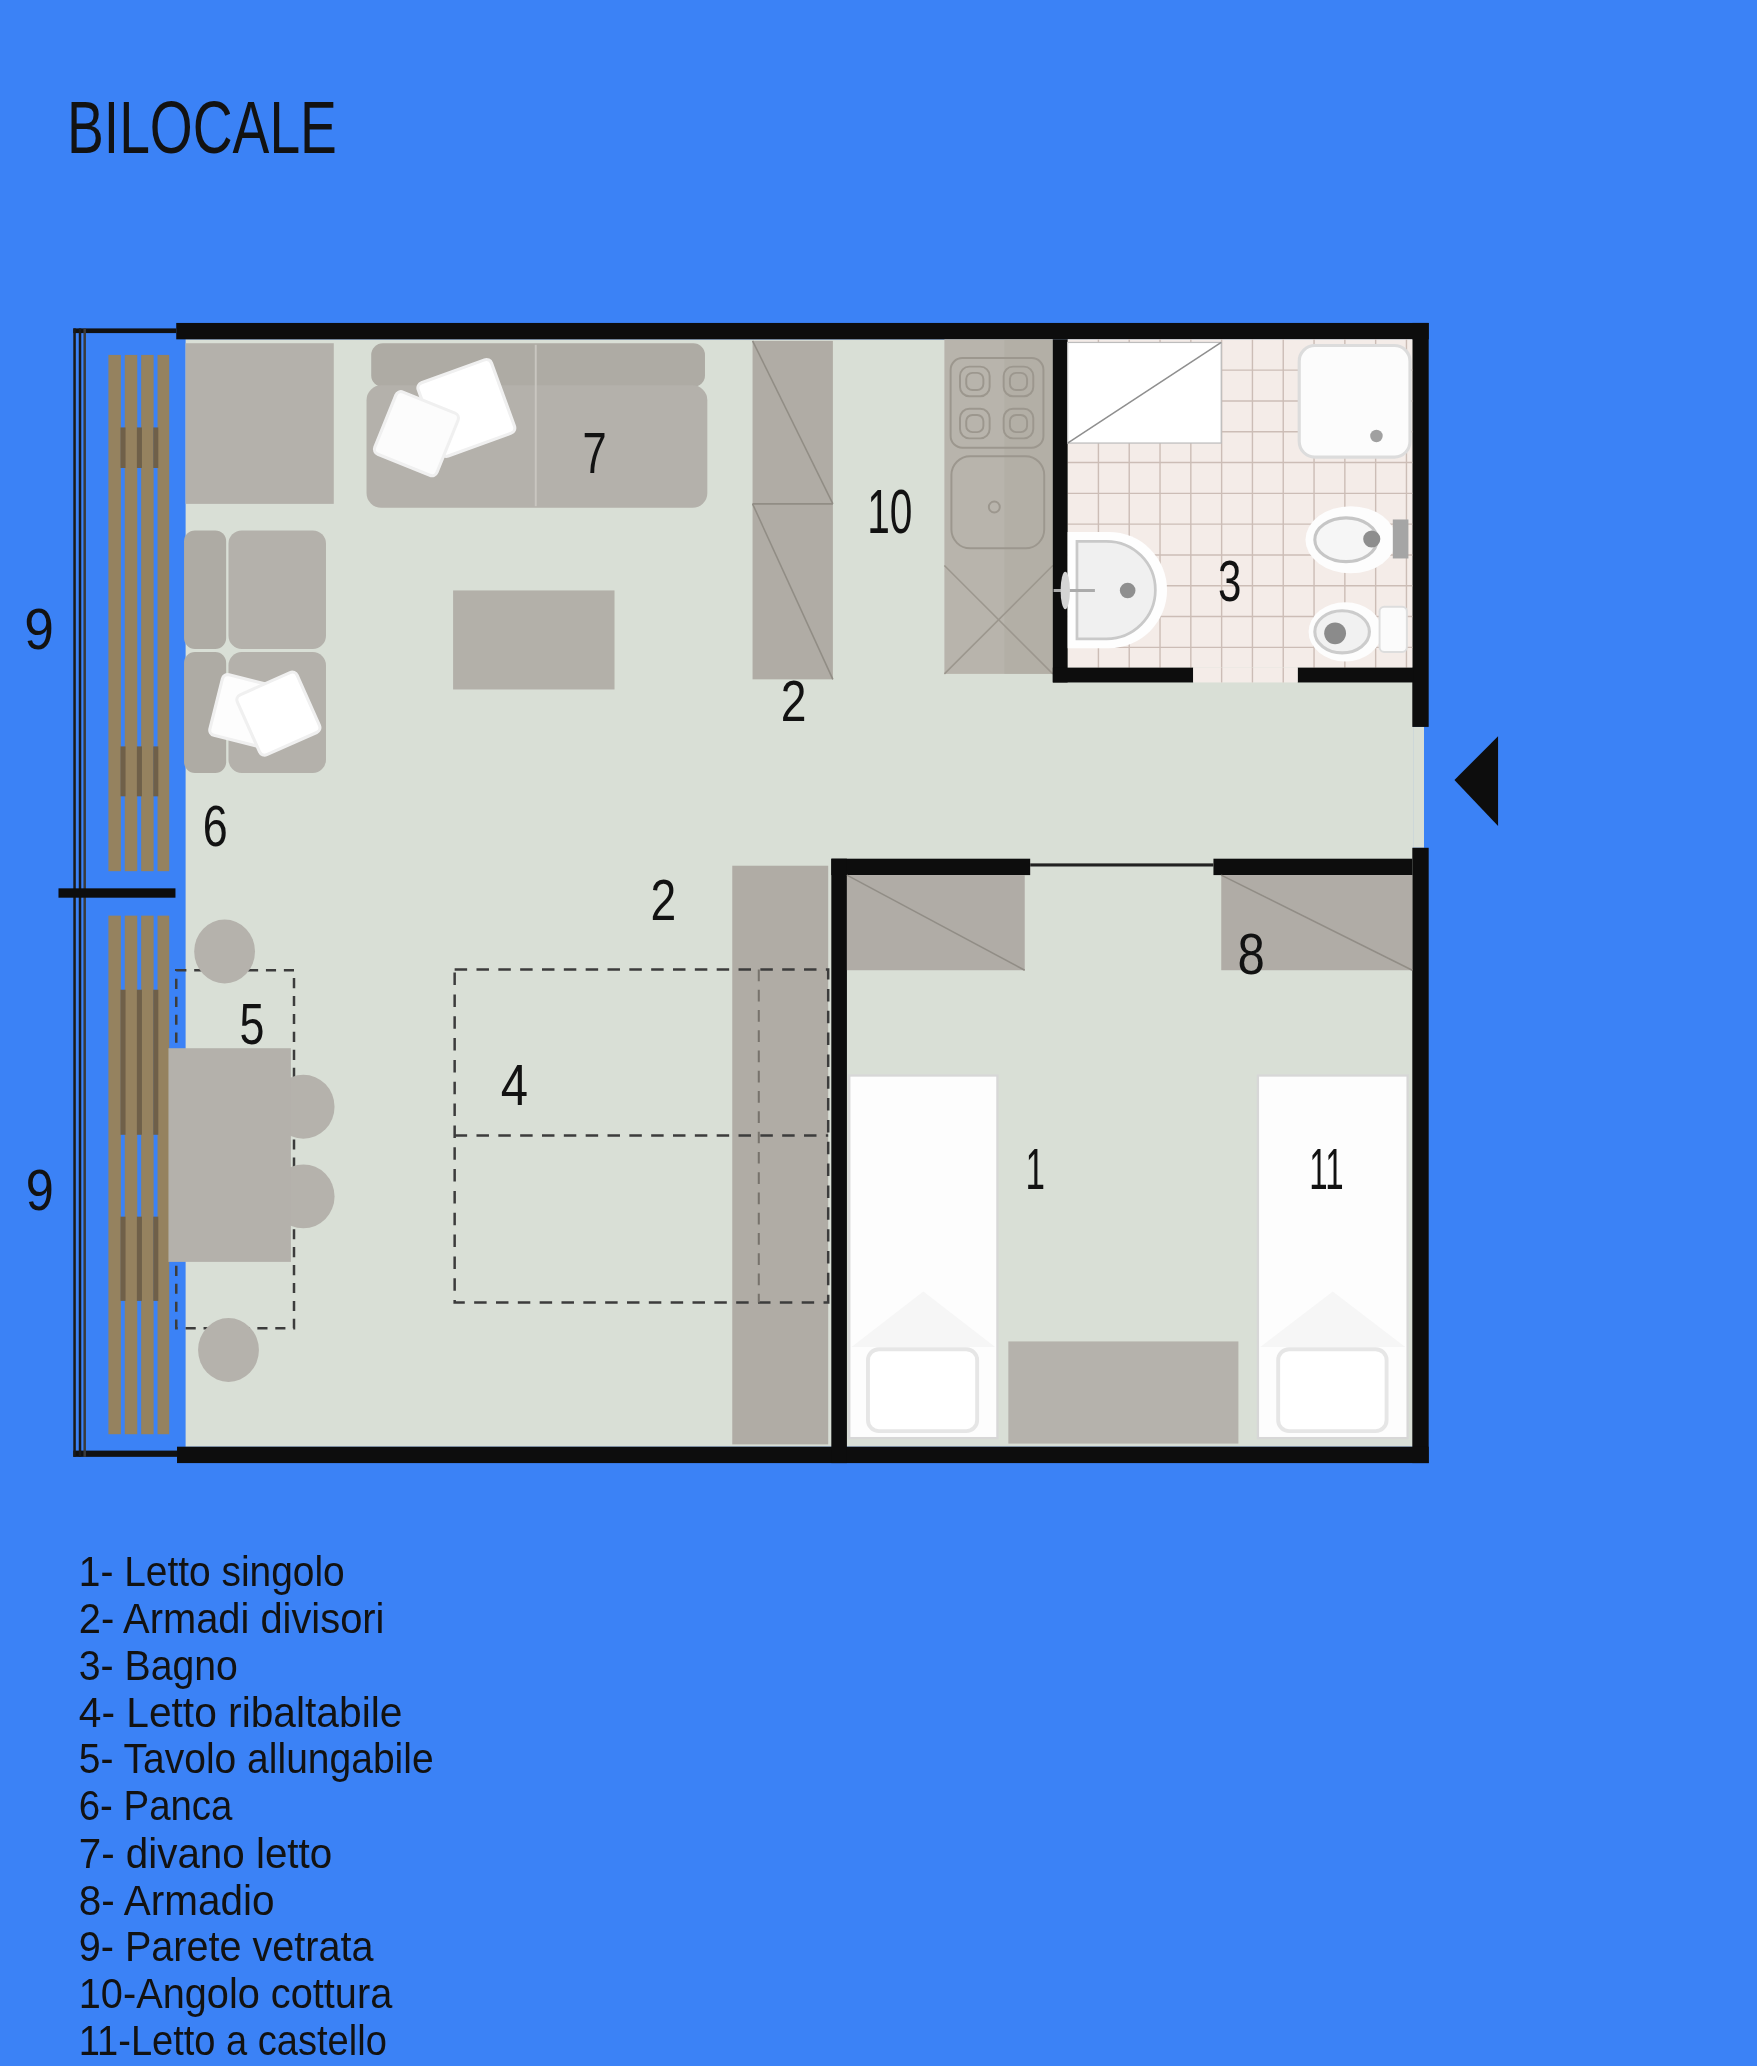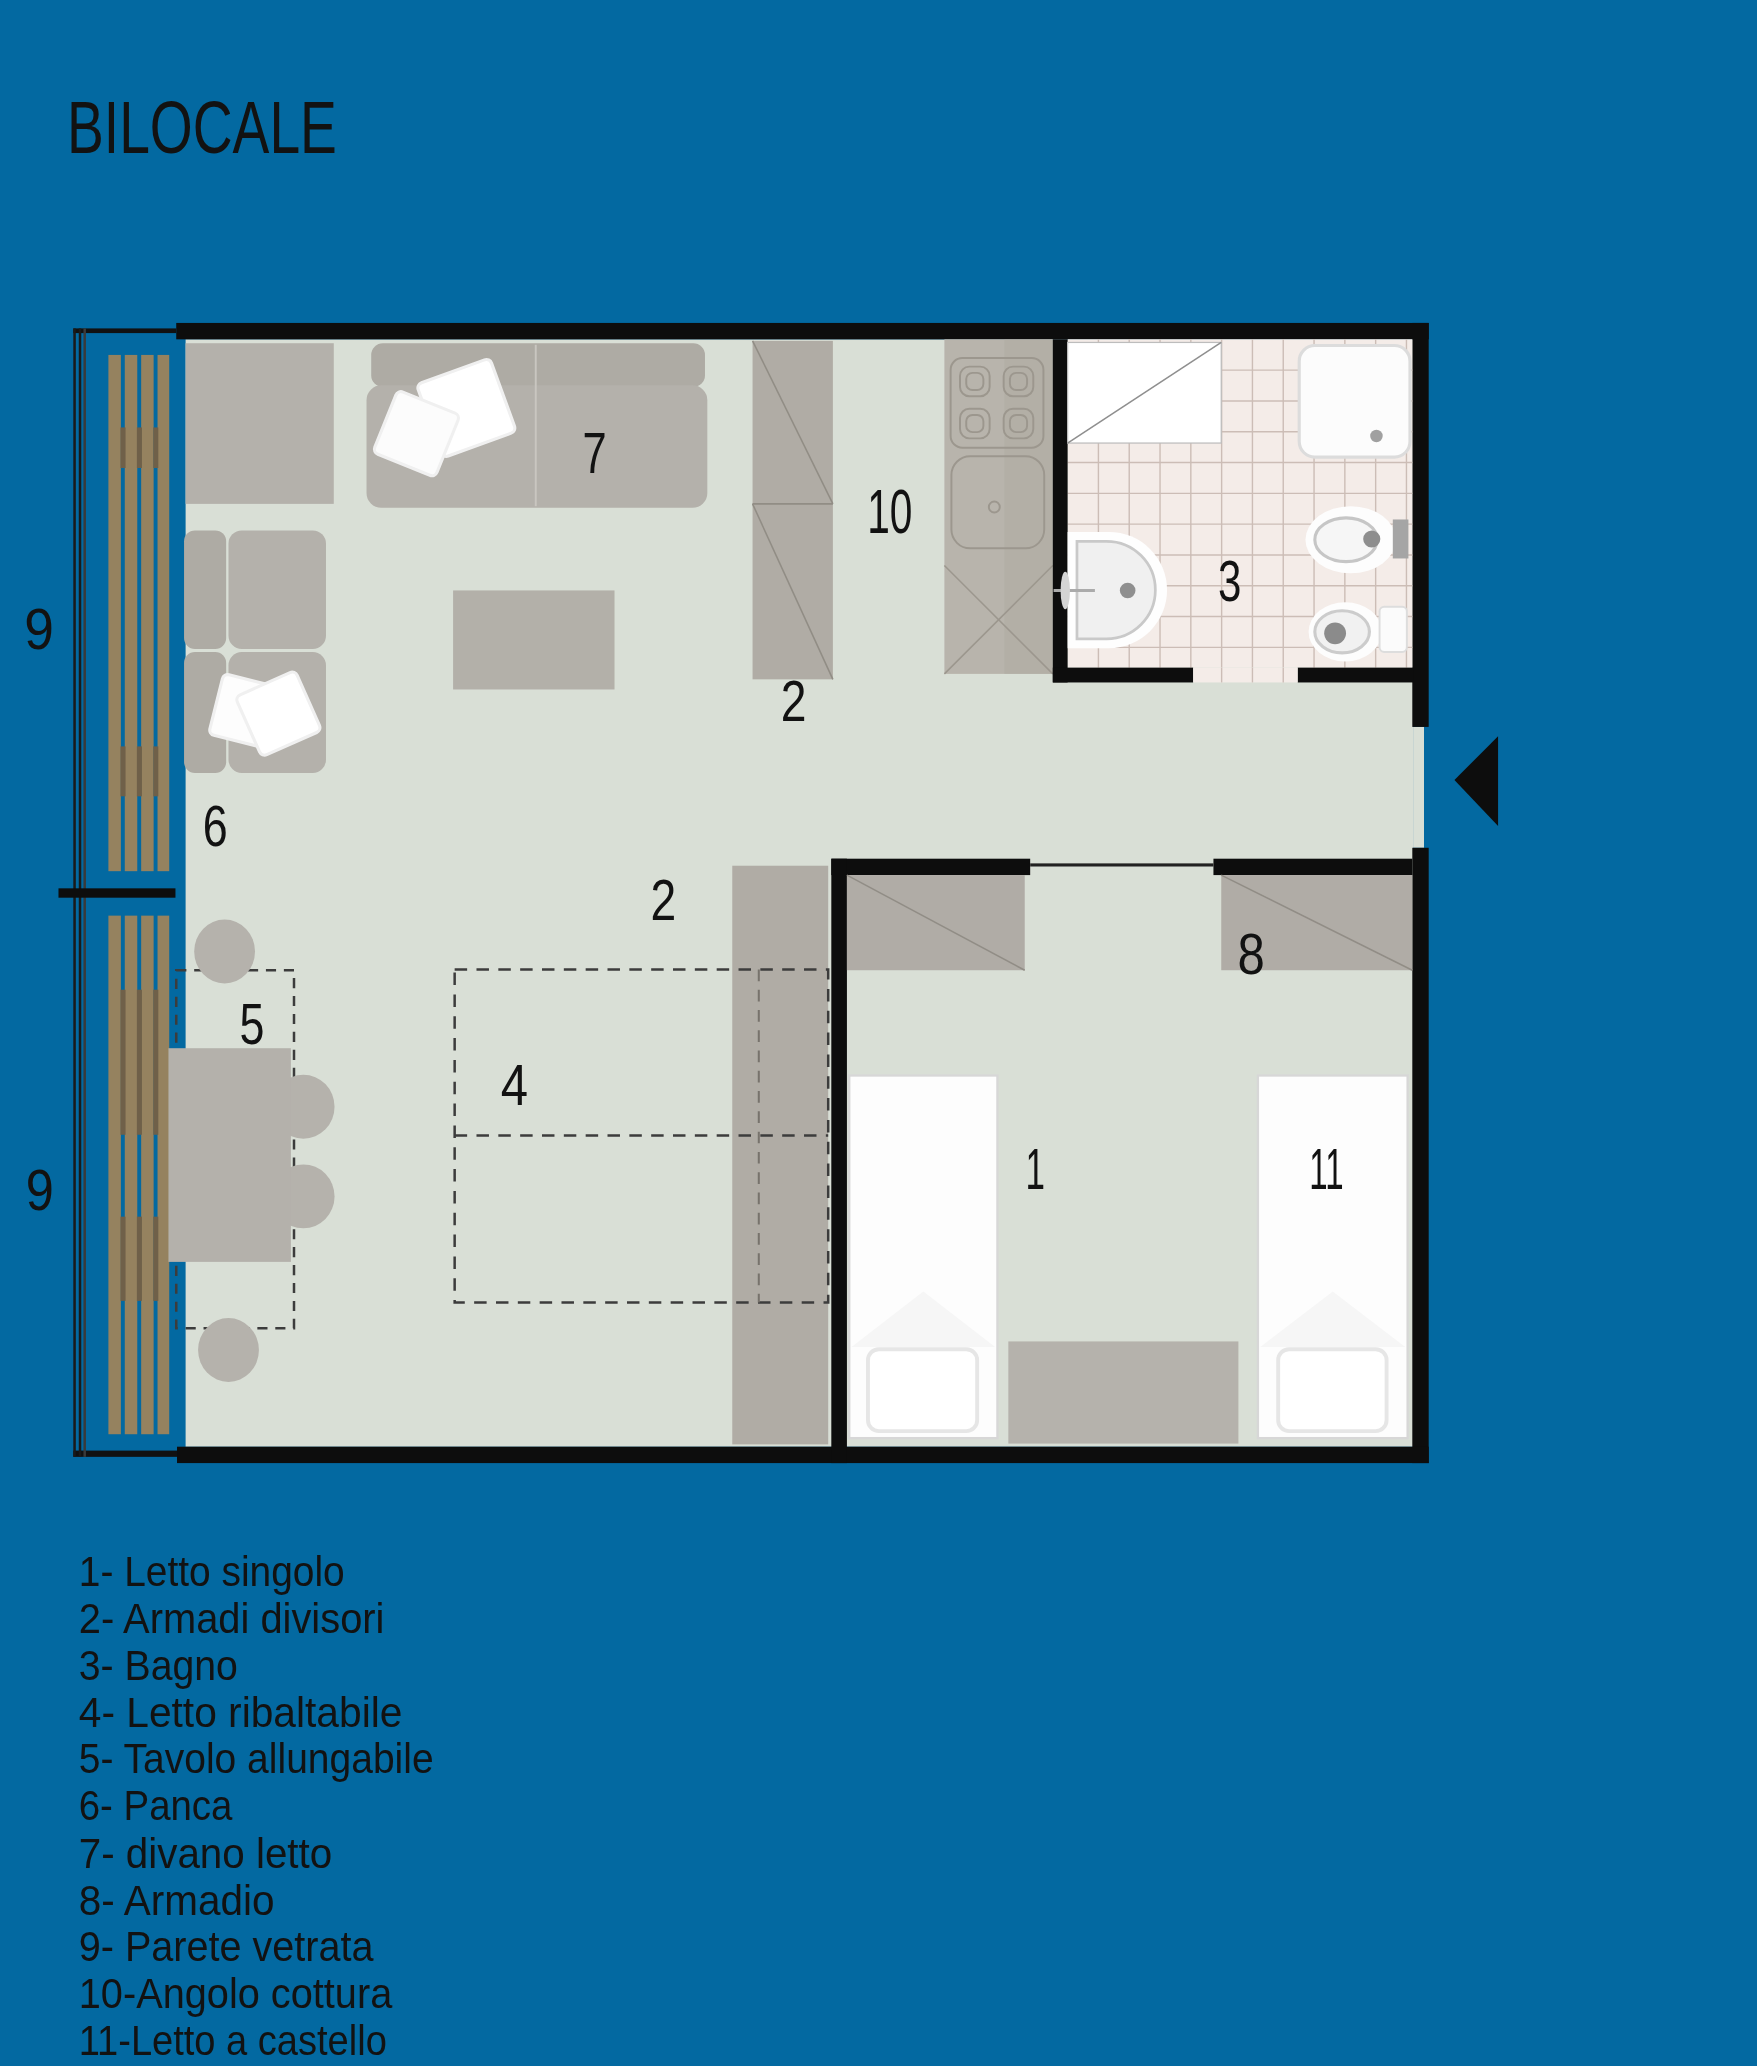--- a/index.html
+++ b/index.html
@@ -1,16 +1,16 @@
 <!DOCTYPE html>
 <html style="font-size:12.5px"><head>
 <meta charset="utf-8">
 <style>
 html,body{margin:0;padding:0;background:#fff;}
-#page{position:relative;width:1757px;height:2066px;background:#0369a1;overflow:hidden;text-decoration:underline;}
+#page{position:relative;width:1757px;height:2066px;background:#3b82f6;overflow:hidden;text-decoration:underline;}
 svg{position:absolute;left:0;top:0;}
 text{font-family:"Liberation Sans",sans-serif;fill:#121212;}
 </style>
 </head>
 <body>
 <div id="page">
 <svg width="1757" height="2066" viewBox="0 0 2253 2649">
 
 <text x="86" y="196" font-size="94" textLength="346" lengthAdjust="spacingAndGlyphs">BILOCALE</text>
 

